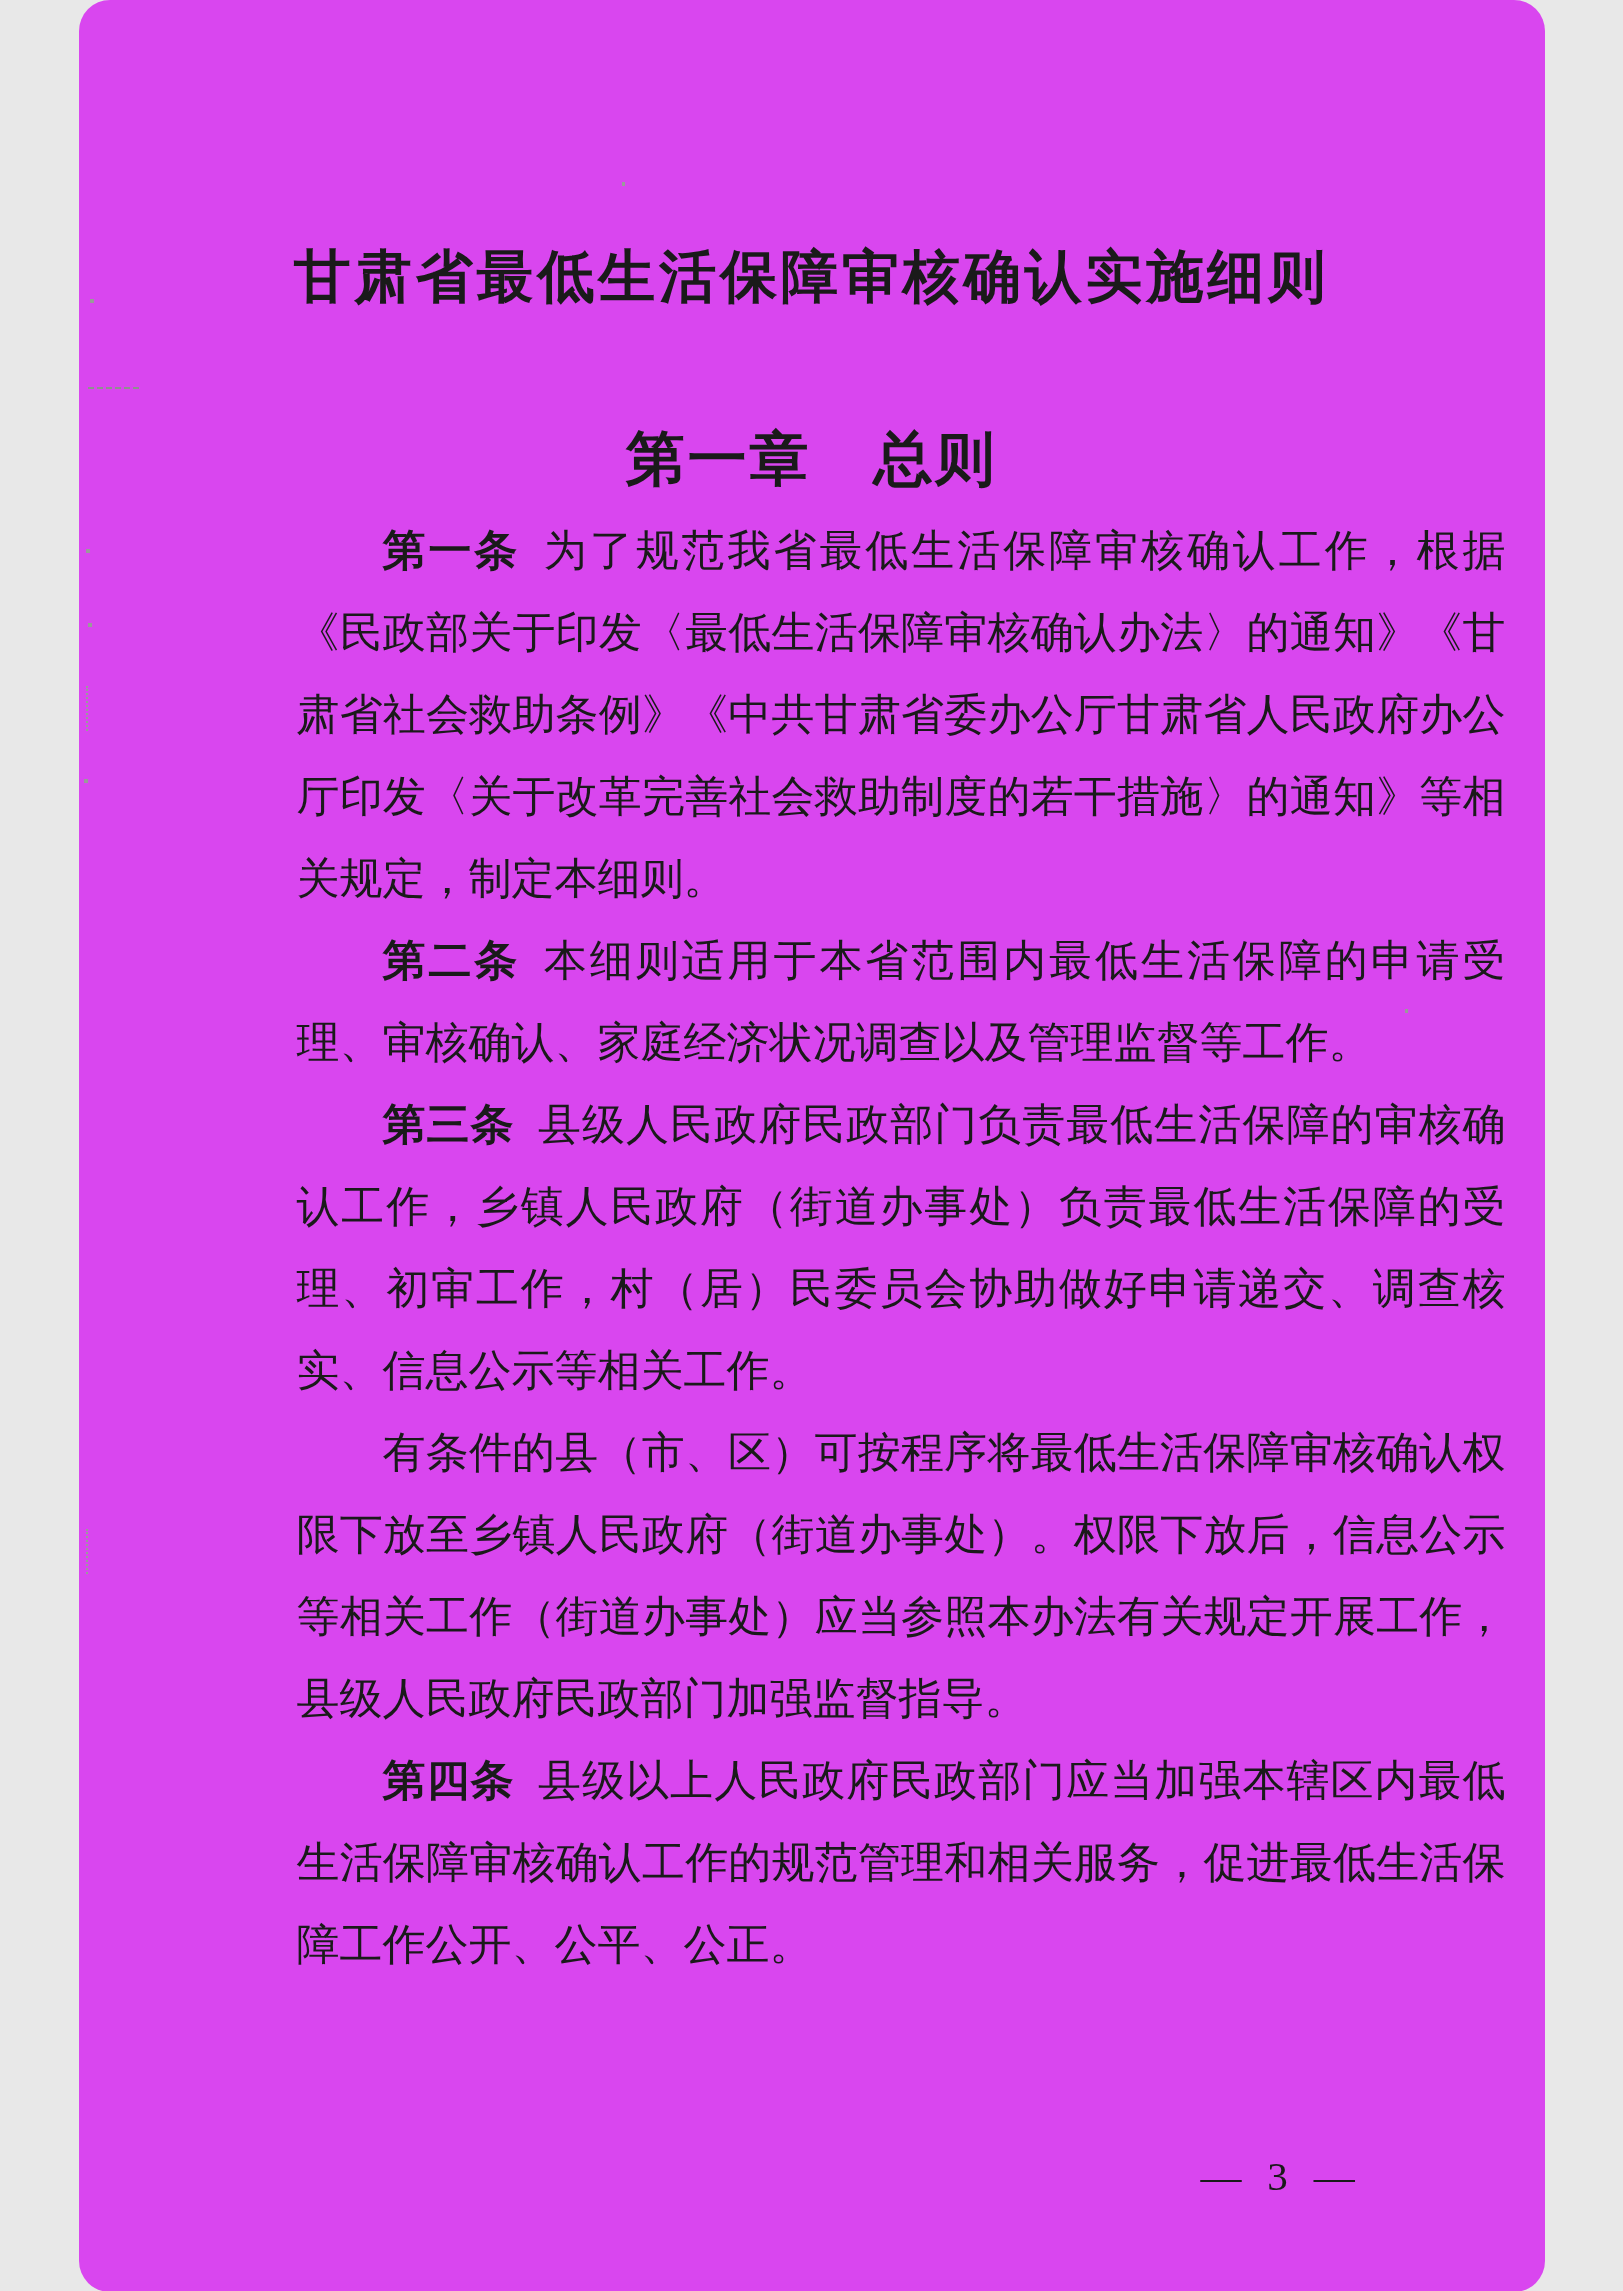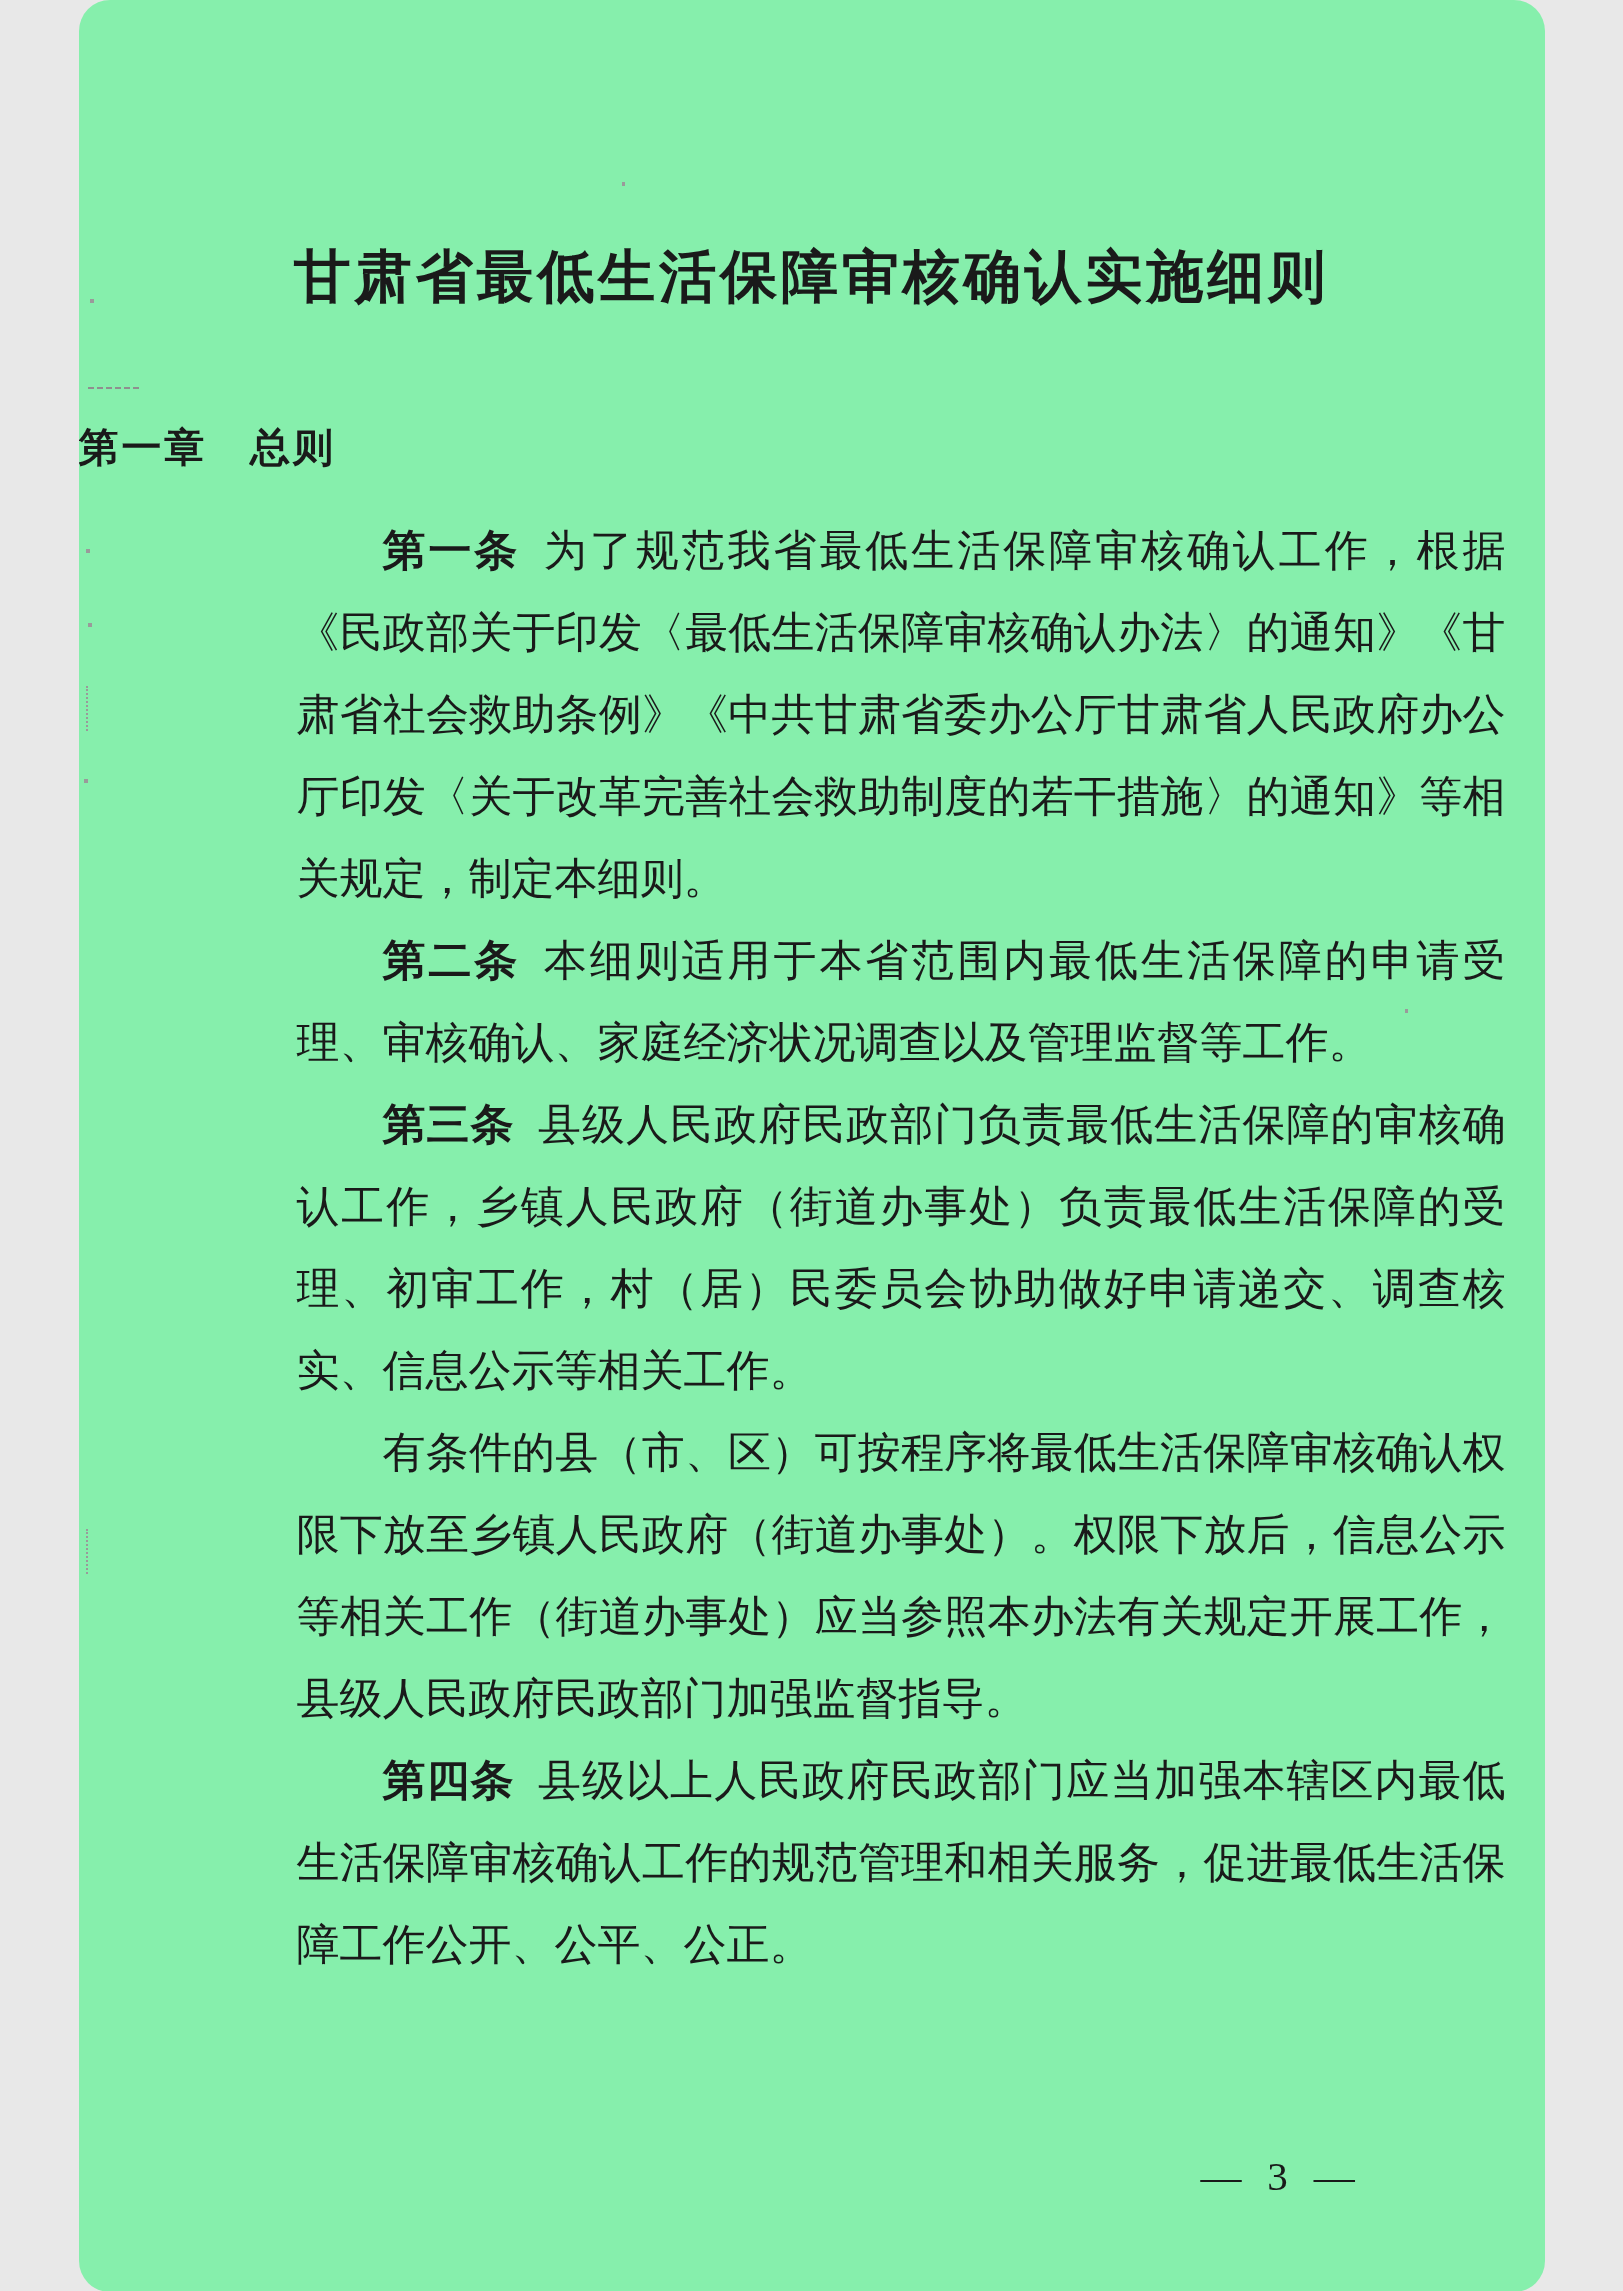--- a/index.html
+++ b/index.html
@@ -5,21 +5,21 @@
   html, body {
     margin: 0;
     padding: 0;
     background: #e8e8e8;
   }
   .page {
     position: relative;
     width: 1466px;
     height: 2292px;
     margin: 0 auto;
-    background: #86efac;
+    background: #d946ef;
     color: #1a1a1a;
     font-family: "Liberation Serif", serif;
     overflow: hidden;
     border-radius: 31px;
   }
   .doc-title {
     position: absolute;
     top: 239px;
     left: 0;
     width: 100%;
@@ -29,22 +29,22 @@
     font-weight: bold;
     letter-spacing: 3.9px;
     white-space: nowrap;
   }
   .chapter-heading {
     position: absolute;
     top: 420px;
     left: 0;
     width: 100%;
     margin: 0;
-    text-align: left;
-    font-size: 40px;
+    text-align: center;
+    font-size: 59px;
     font-weight: bold;
     letter-spacing: 2.9px;
     white-space: nowrap;
   }
   .doc-body {
     position: absolute;
     top: 510px;
     left: 218px;
     width: 1209px;
     font-size: 43px;

